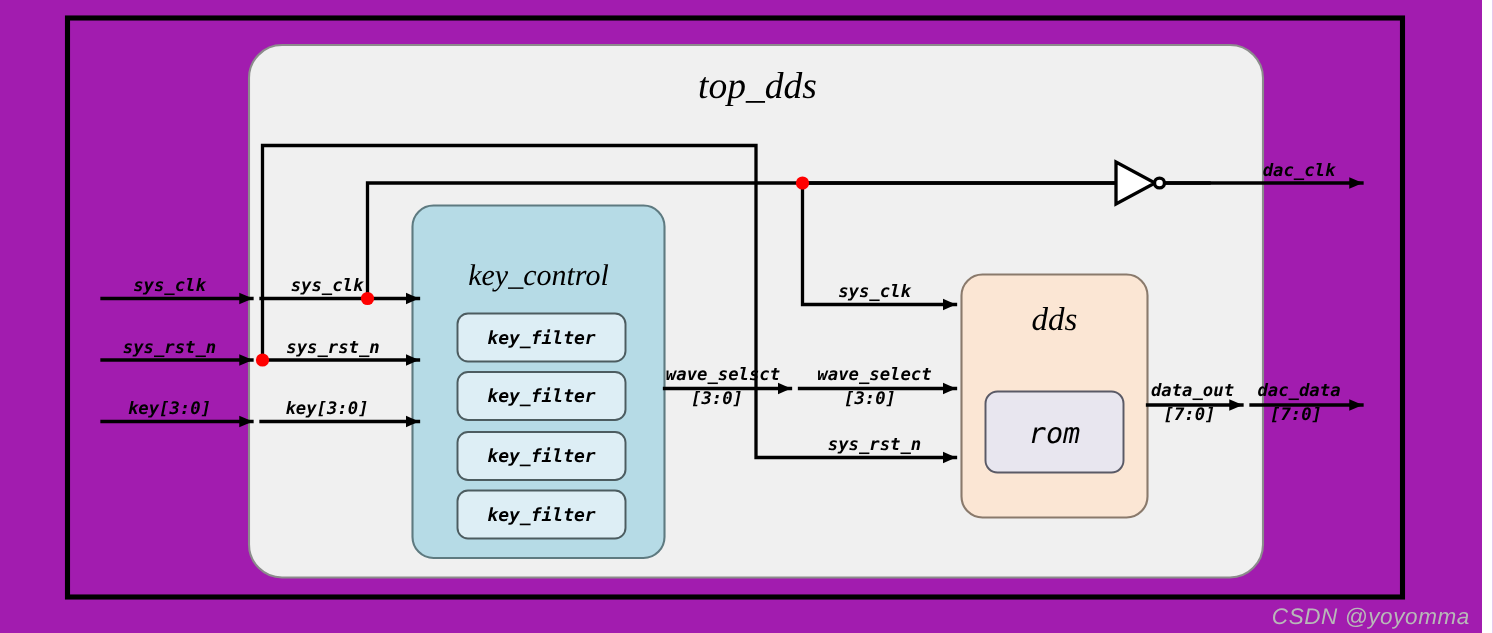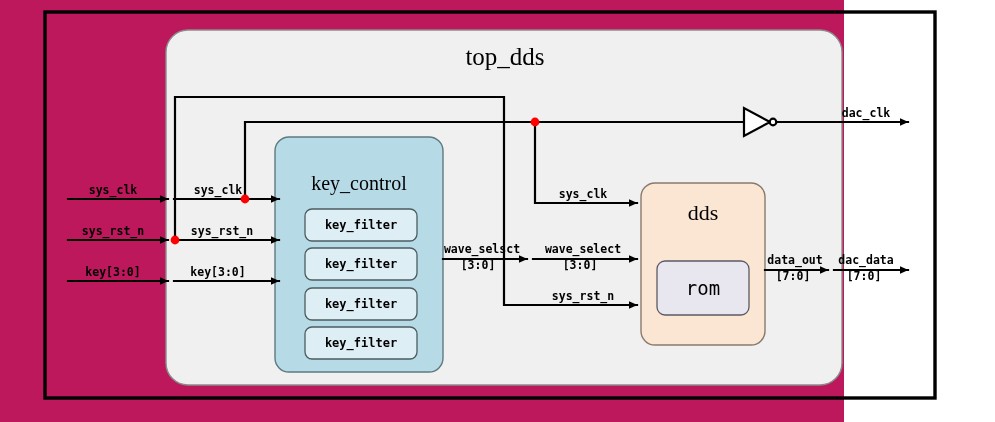--- a/index.html
+++ b/index.html
@@ -8,23 +8,24 @@
     background: #ffffff;
   }
   body {
     width: 995px;
     height: 422px;
     font-family: "Liberation Serif", serif;
     overflow: hidden;
   }
   #canvas {
     position: relative;
-    width: 844px;
+    width: 988px;
     height: 422px;
-    background: #be185d;
+    background: #a21caf;
+    font-style: italic;
   }
   svg#diagram {
     position: absolute;
     top: 0;
     left: 0;
     width: 995px;
     height: 422px;
   }
   .wire {
     stroke: #000000;
@@ -205,14 +206,15 @@
     <text class="lbl" x="583" y="300">sys_rst_n</text>
 
     <text class="lbl" x="795" y="264">data_out</text>
     <text class="lbl" x="793" y="280">[7:0]</text>
 
     <text class="lbl" x="866" y="117">dac_clk</text>
     <text class="lbl" x="866" y="264">dac_data</text>
     <text class="lbl" x="864" y="280">[7:0]</text>
   </svg>
 
+  <div class="watermark">CSDN @yoyomma</div>
 
 </div>
 
 </body></html>

